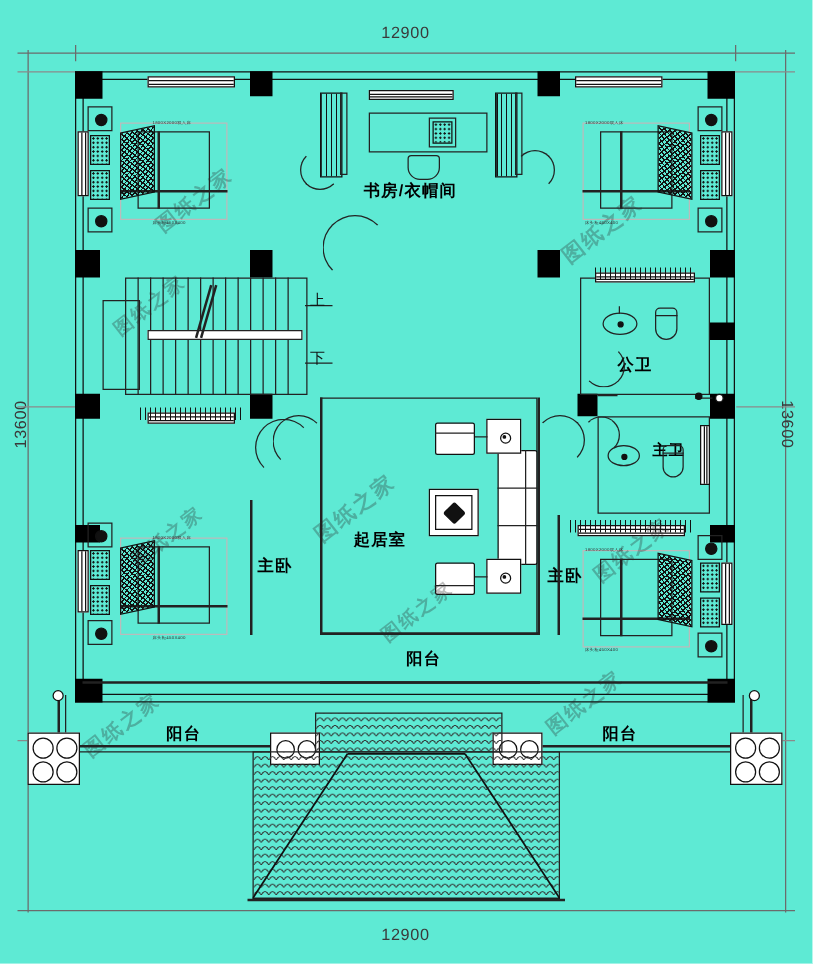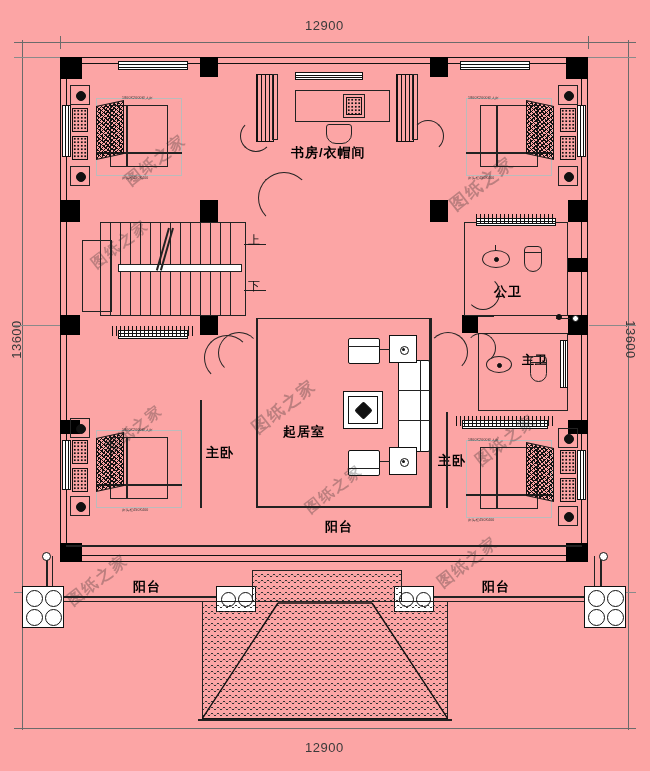--- a/index.html
+++ b/index.html
@@ -1,18 +1,18 @@
 <!DOCTYPE html>
 <html><head>
 <meta charset="utf-8">
 <style>
   html,body{margin:0;padding:0;background:#ffffff;}
   body{width:650px;height:771px;overflow:hidden;
        font-family:"Liberation Sans","DejaVu Sans",sans-serif;color:#1a1a1a;}
-  #stage{position:relative;width:650px;height:771px;background:#fca5a5;text-decoration:underline;}
+  #stage{position:relative;width:650px;height:771px;background:#5eead4;text-decoration:underline;}
 
   .dimtext{position:absolute;font-size:13px;color:#3a3a3a;letter-spacing:.5px;
            white-space:nowrap;}
   .dimtext.vert{transform-origin:50% 50%;}
   .dimline{position:absolute;background:#6b6b6b;}
   .dimline.h{height:1px;}
   .dimline.v{width:1px;}
   .tick{position:absolute;background:#6b6b6b;}
 
   .wall{position:absolute;background:#000;}

